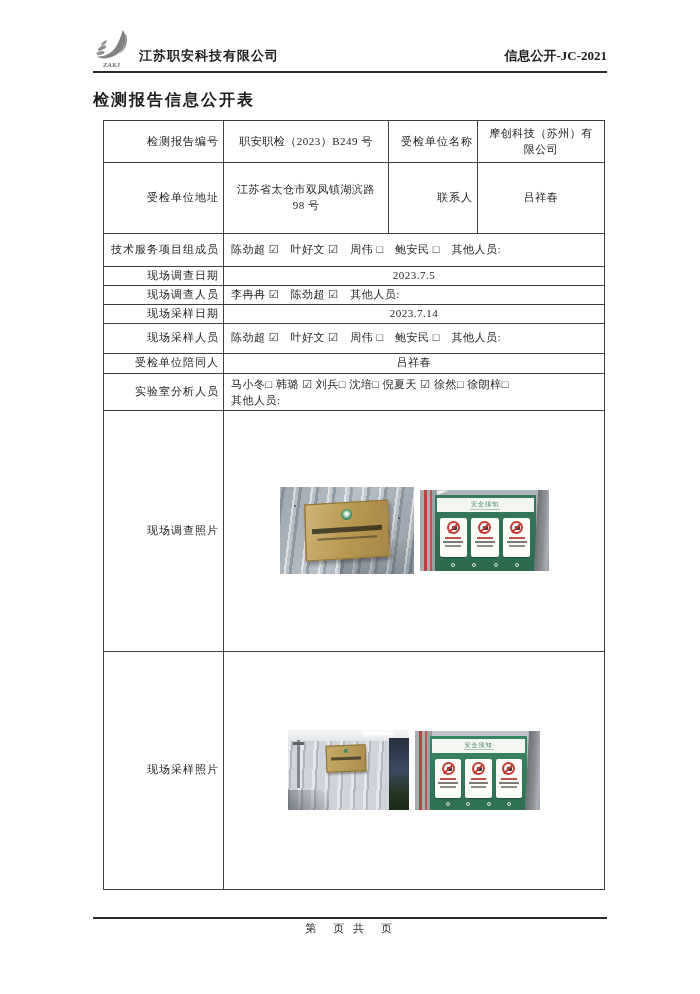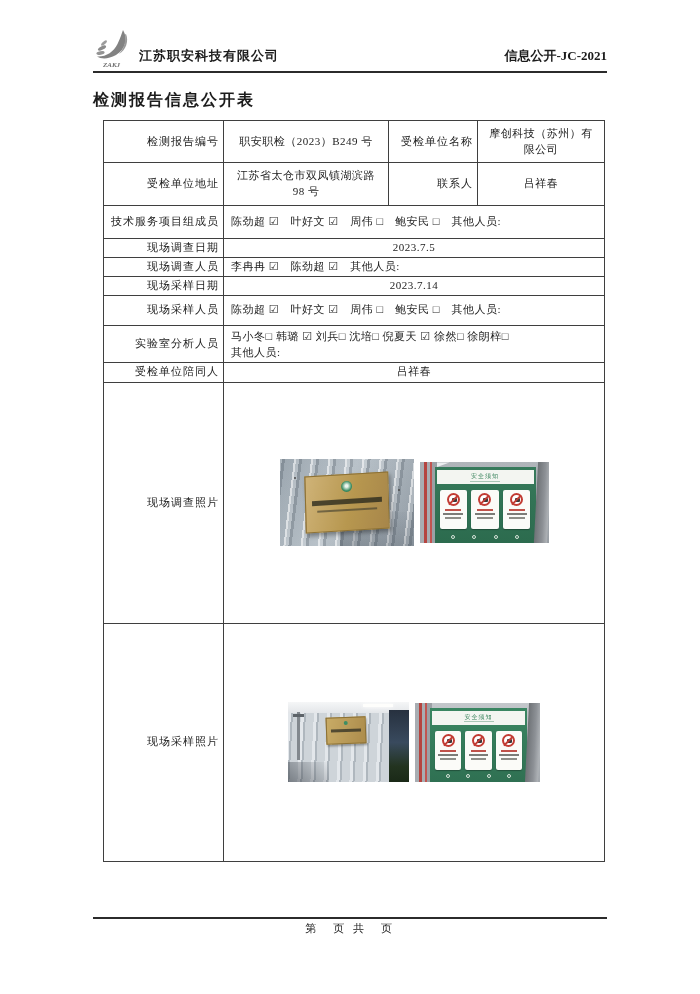--- a/index.html
+++ b/index.html
@@ -21,21 +21,21 @@
 
   
   .page-title { text-align:left; font-size:16px; font-weight:bold; letter-spacing:2px; margin-top:17px; }
 
   
   table.report { border-collapse:collapse; table-layout:fixed; width:501px; margin:9px 0 0 10px; }
   table.report td { border:1px solid #3f3f3f; font-size:11px; line-height:1.45; vertical-align:middle; padding:1px 4px; }
   .c-label { text-align:right; letter-spacing:1px; }
   .v-left  { text-align:left; padding-left:7px !important; letter-spacing:0.5px; }
   .v-center{ text-align:center; letter-spacing:0.5px; }
-  .addr-wrap { max-width:142px; margin:4px auto; }
+  .addr-wrap { max-width:142px; margin:18px auto; }
   .org-wrap  { max-width:106px; margin:0 auto; }
   .two-line { line-height:16px; }
 
   
   .photo-strip { display:flex; justify-content:center; align-items:center; gap:6px; }
   .photo { position:relative; overflow:hidden; flex:none; }
 
   
   .photoA { width:134px; height:87px; background:linear-gradient(115deg,#99a4ad 0%,#bac3ca 45%,#8e98a1 100%); }
   .photoA .ribs { position:absolute; inset:-18px;
@@ -178,31 +178,31 @@
       <tr style="height:19px;">
         <td class="c-label">现场采样日期</td>
         <td colspan="3" class="v-center">2023.7.14</td>
       </tr>
 
       <tr style="height:30px;">
         <td class="c-label">现场采样人员</td>
         <td colspan="3" class="v-left">陈劲超 ☑　叶好文 ☑　周伟 □　鲍安民 □　其他人员:</td>
       </tr>
 
+      <tr style="height:20px;">
+        <td class="c-label">受检单位陪同人</td>
+        <td colspan="3" class="v-center">吕祥春</td>
+      </tr>
+
       <tr style="height:37px;">
         <td class="c-label">实验室分析人员</td>
         <td colspan="3" class="v-left">
           <div class="two-line">马小冬□ 韩璐 ☑ 刘兵□ 沈培□ 倪夏天 ☑ 徐然□ 徐朗梓□</div>
           <div class="two-line">其他人员:</div>
         </td>
-      </tr>
-
-      <tr style="height:20px;">
-        <td class="c-label">受检单位陪同人</td>
-        <td colspan="3" class="v-center">吕祥春</td>
       </tr>
 
       <tr style="height:241px;margin-top:23px;">
         <td class="c-label">现场调查照片</td>
         <td colspan="3">
           <div class="photo-strip">
 
             <div class="photo photoA">
               <div class="ribs"></div>
               <div class="shade"></div>

